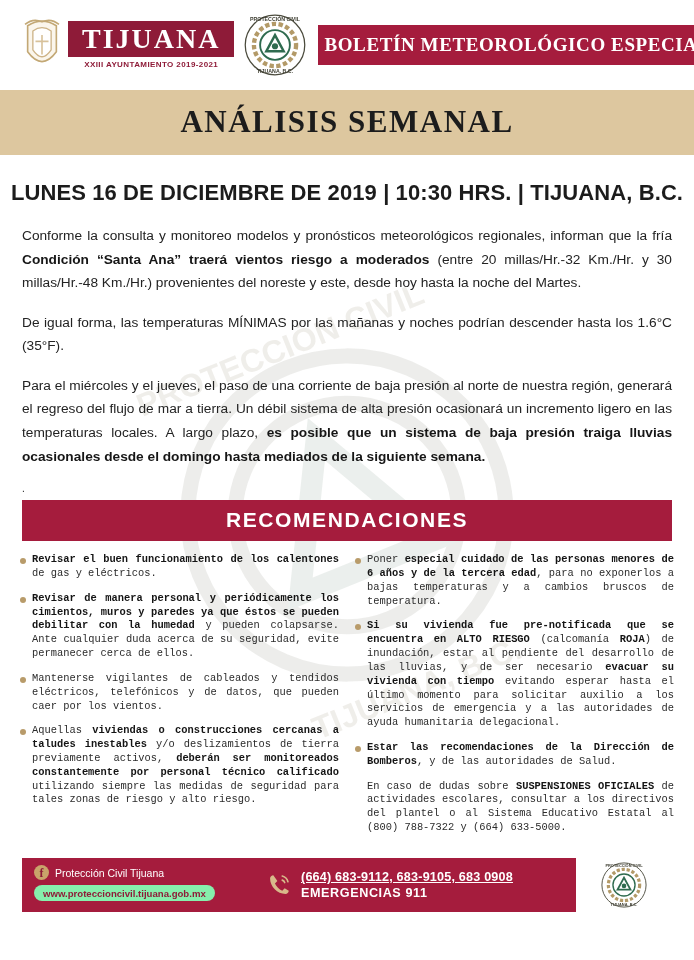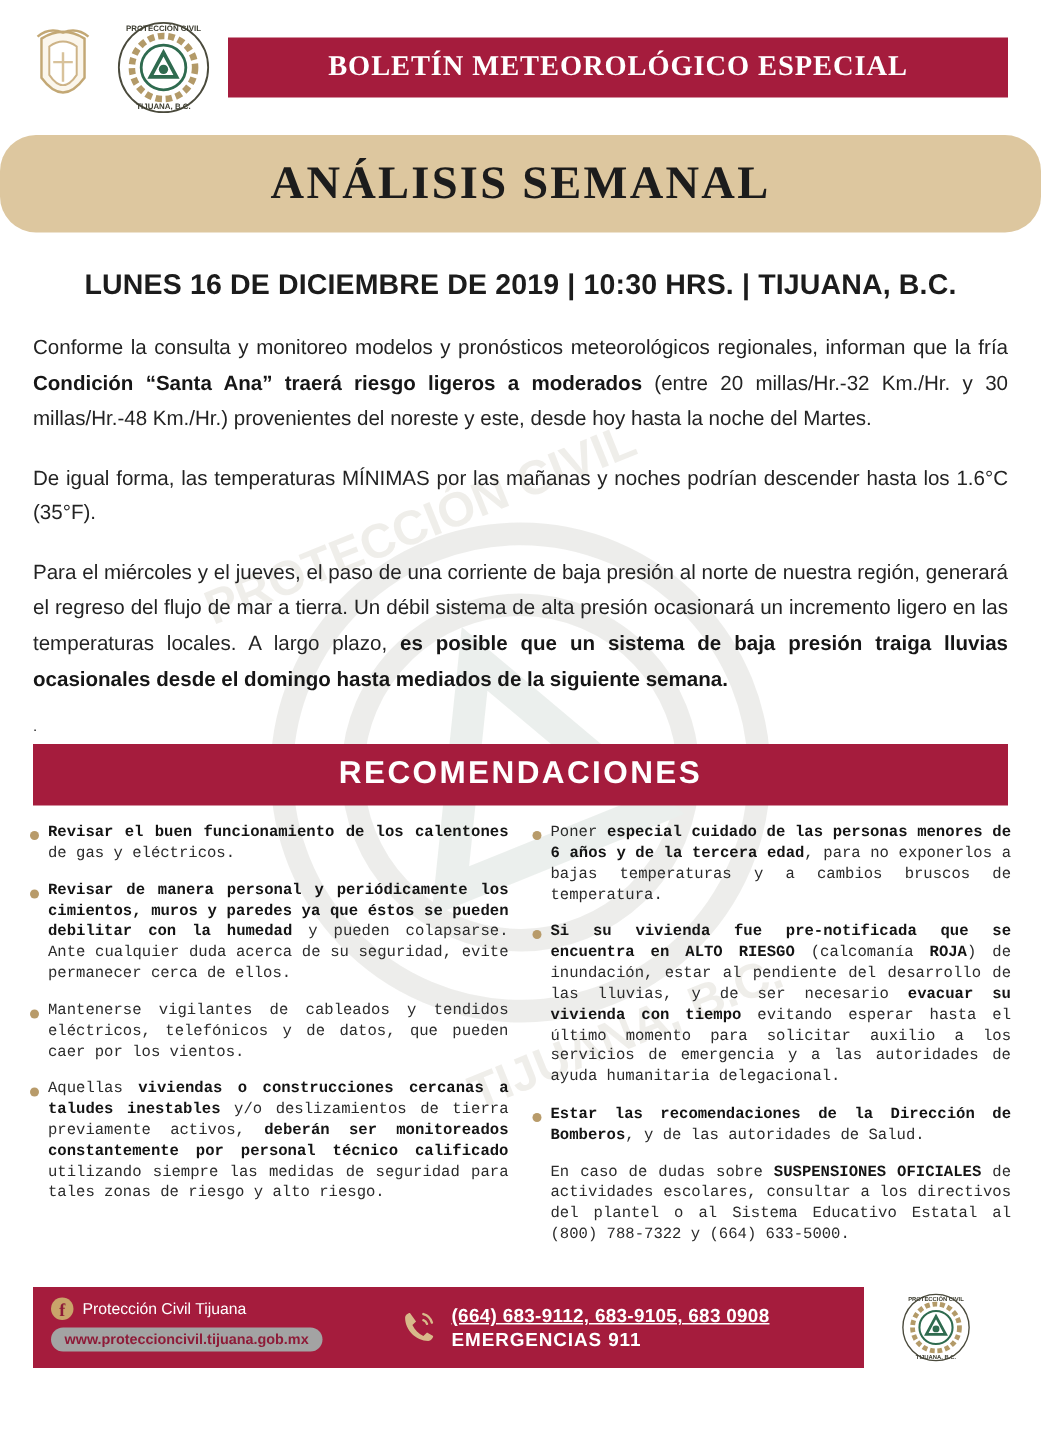--- a/index.html
+++ b/index.html
@@ -72,36 +72,35 @@
     margin-left: 4px;
     white-space: nowrap;
   }
 
   
   .band {
     position: relative; z-index: 2;
     background: #ddc79f;
     text-align: center;
     padding: 14px 0 15px 0;
-    border-radius: 24px;
   }
   .band-title {
     font-family: "Liberation Serif", serif;
     font-weight: bold;
     font-size: 31px;
     letter-spacing: 1.5px;
     color: #1c1c1c;
   }
 
   
   .dateline {
     position: relative; z-index: 2;
     text-align: center;
     font-weight: bold;
-    font-size: 19px;
+    font-size: 22px;
     letter-spacing: .1px;
     color: #1c1c1c;
     padding: 25px 0 10px 0;
   }
 
   
   .body {
     position: relative; z-index: 2;
     padding: 8px 22px 0 22px;
   }
@@ -179,21 +178,21 @@
     background: #c9a46a; color: #8e1b38;
     font-family: "Liberation Serif", serif;
     font-weight: bold; font-size: 12px;
     display: flex; align-items: center; justify-content: center;
     line-height: 1;
   }
   .f-fbtext { color: #fff; font-size: 10.5px; }
   .f-urlpill {
     display: inline-block;
     margin-top: 5px;
-    background: #a3a3a3;
+    background: #86efac;
     color: #8e1b38;
     font-weight: bold;
     font-size: 9.6px;
     border-radius: 9px;
     padding: 2.5px 9px;
   }
   .f-mid {
     flex: 1;
     display: flex; align-items: center; gap: 9px;
     padding-left: 6px;
@@ -234,20 +233,27 @@
 
     <div class="crest">
       <svg viewBox="0 0 60 95" aria-hidden="true">
         <path d="M8 18 Q30 4 52 18 L52 58 Q30 88 8 58 Z" fill="#fbf6ec" stroke="#c3a875" stroke-width="2.5"></path>
         <path d="M16 26 Q30 16 44 26 L44 55 Q30 76 16 55 Z" fill="#fff" stroke="#cdb387" stroke-width="2"></path>
         <path d="M30 32 L30 62 M20 42 L40 42" stroke="#d8c29b" stroke-width="2.5"></path>
         <path d="M4 16 Q16 6 30 12 Q44 6 56 16" fill="none" stroke="#c3a875" stroke-width="2.5"></path>
       </svg>
     </div>
 
+    <div class="tij-block">
+      <div class="tij-bar">TIJUANA</div>
+      <div class="tij-sub">
+        <span class="rom">XXIII</span>
+        <span>AYUNTAMIENTO 2019-2021</span>
+      </div>
+    </div>
 
     <div class="pc-seal">
       <svg viewBox="0 0 100 100" aria-hidden="true">
         <circle cx="50" cy="50" r="48" fill="#fff" stroke="#4a4a3c" stroke-width="2"></circle>
         <circle cx="50" cy="50" r="34" fill="none" stroke="#b39a68" stroke-width="7" stroke-dasharray="7 4"></circle>
         <circle cx="50" cy="50" r="24" fill="#fff" stroke="#2f6b4f" stroke-width="3"></circle>
         <path d="M50 34 L64 60 L36 60 Z" fill="none" stroke="#2f6b4f" stroke-width="4"></path>
         <circle cx="50" cy="52" r="5" fill="#2f6b4f"></circle>
         <text x="50" y="11" text-anchor="middle" font-family="Liberation Sans, sans-serif" font-size="8.5" font-weight="bold" fill="#3c3c30">PROTECCIÓN CIVIL</text>
         <text x="50" y="95" text-anchor="middle" font-family="Liberation Sans, sans-serif" font-size="8.5" font-weight="bold" fill="#3c3c30">TIJUANA, B.C.</text>
@@ -258,21 +264,21 @@
   </div>
 
   <div class="band">
     <div class="band-title">ANÁLISIS SEMANAL</div>
   </div>
 
   <div class="dateline">LUNES 16 DE DICIEMBRE DE 2019 | 10:30 HRS. | TIJUANA, B.C.</div>
 
   <div class="body">
     <p class="para">
-      <span>Conforme la consulta y monitoreo modelos y pronósticos meteorológicos regionales, informan que la fría </span><b>Condición “Santa Ana” traerá riesgo ligeros a moderados</b><span> (entre 20 millas/Hr.-32 Km./Hr. y 30 millas/Hr.-48 Km./Hr.) provenientes del noreste y este, desde hoy hasta la noche del Martes.</span>
+      <span>Conforme la consulta y monitoreo modelos y pronósticos meteorológicos regionales, informan que la fría </span><b>Condición “Santa Ana” traerá vientos riesgo a moderados</b><span> (entre 20 millas/Hr.-32 Km./Hr. y 30 millas/Hr.-48 Km./Hr.) provenientes del noreste y este, desde hoy hasta la noche del Martes.</span>
     </p>
     <p class="para">De igual forma, las temperaturas MÍNIMAS por las mañanas y noches podrían descender hasta los 1.6°C (35°F).</p>
     <p class="para">
       <span>Para el miércoles y el jueves, el paso de una corriente de baja presión al norte de nuestra región, generará el regreso del flujo de mar a tierra. Un débil sistema de alta presión ocasionará un incremento ligero en las temperaturas locales. A largo plazo, </span><b>es posible que un sistema de baja presión traiga lluvias ocasionales desde el domingo hasta mediados de la siguiente semana.</b>
     </p>
     <p class="para tiny">.</p>
   </div>
 
   <div class="rec-banner">
     <div class="rec-banner-title">RECOMENDACIONES</div>

